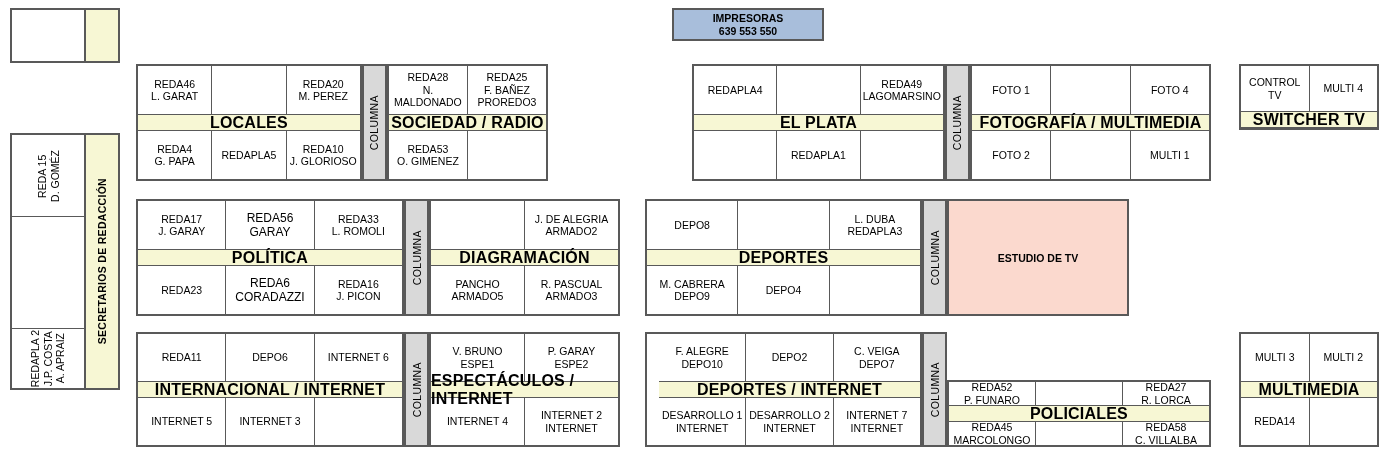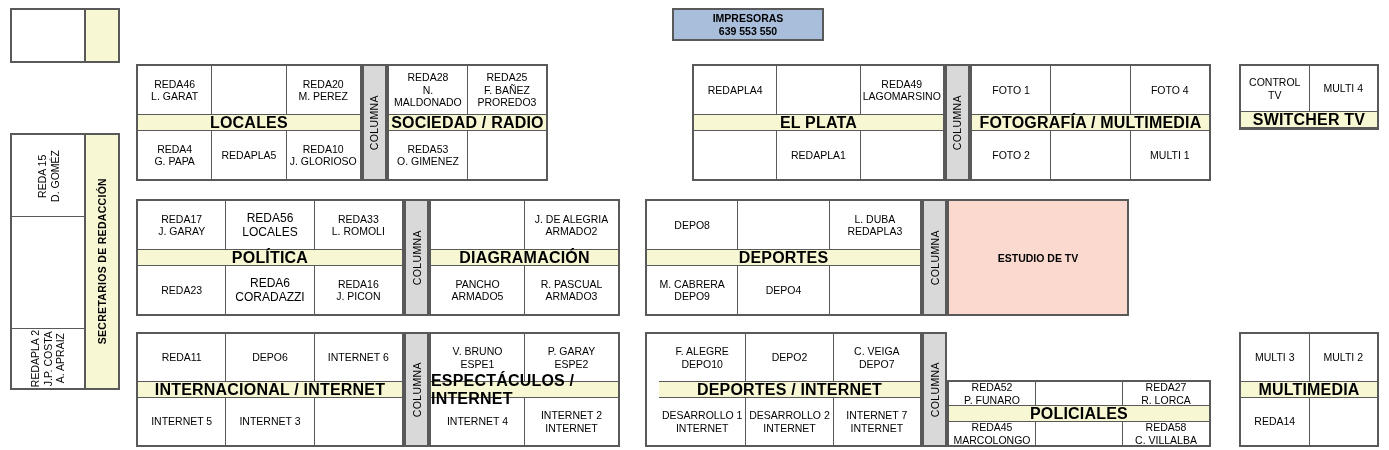--- a/index.html
+++ b/index.html
@@ -221,21 +221,21 @@
     </div>
     <div class="band">SWITCHER TV</div>
   </div>
 
   <div class="group" style="left:136px;top:199px;width:484px;height:117px;">
     <div class="sub" style="width:268px;">
       <div class="desk-row">
         <div class="cell">REDA17
 J. GARAY</div>
         <div class="cell big">REDA56
-LOCALES</div>
+GARAY</div>
         <div class="cell">REDA33
 L. ROMOLI</div>
       </div>
       <div class="band">POLÍTICA</div>
       <div class="desk-row">
         <div class="cell">REDA23</div>
         <div class="cell big">REDA6
 CORADAZZI</div>
         <div class="cell">REDA16
 J. PICON</div>

